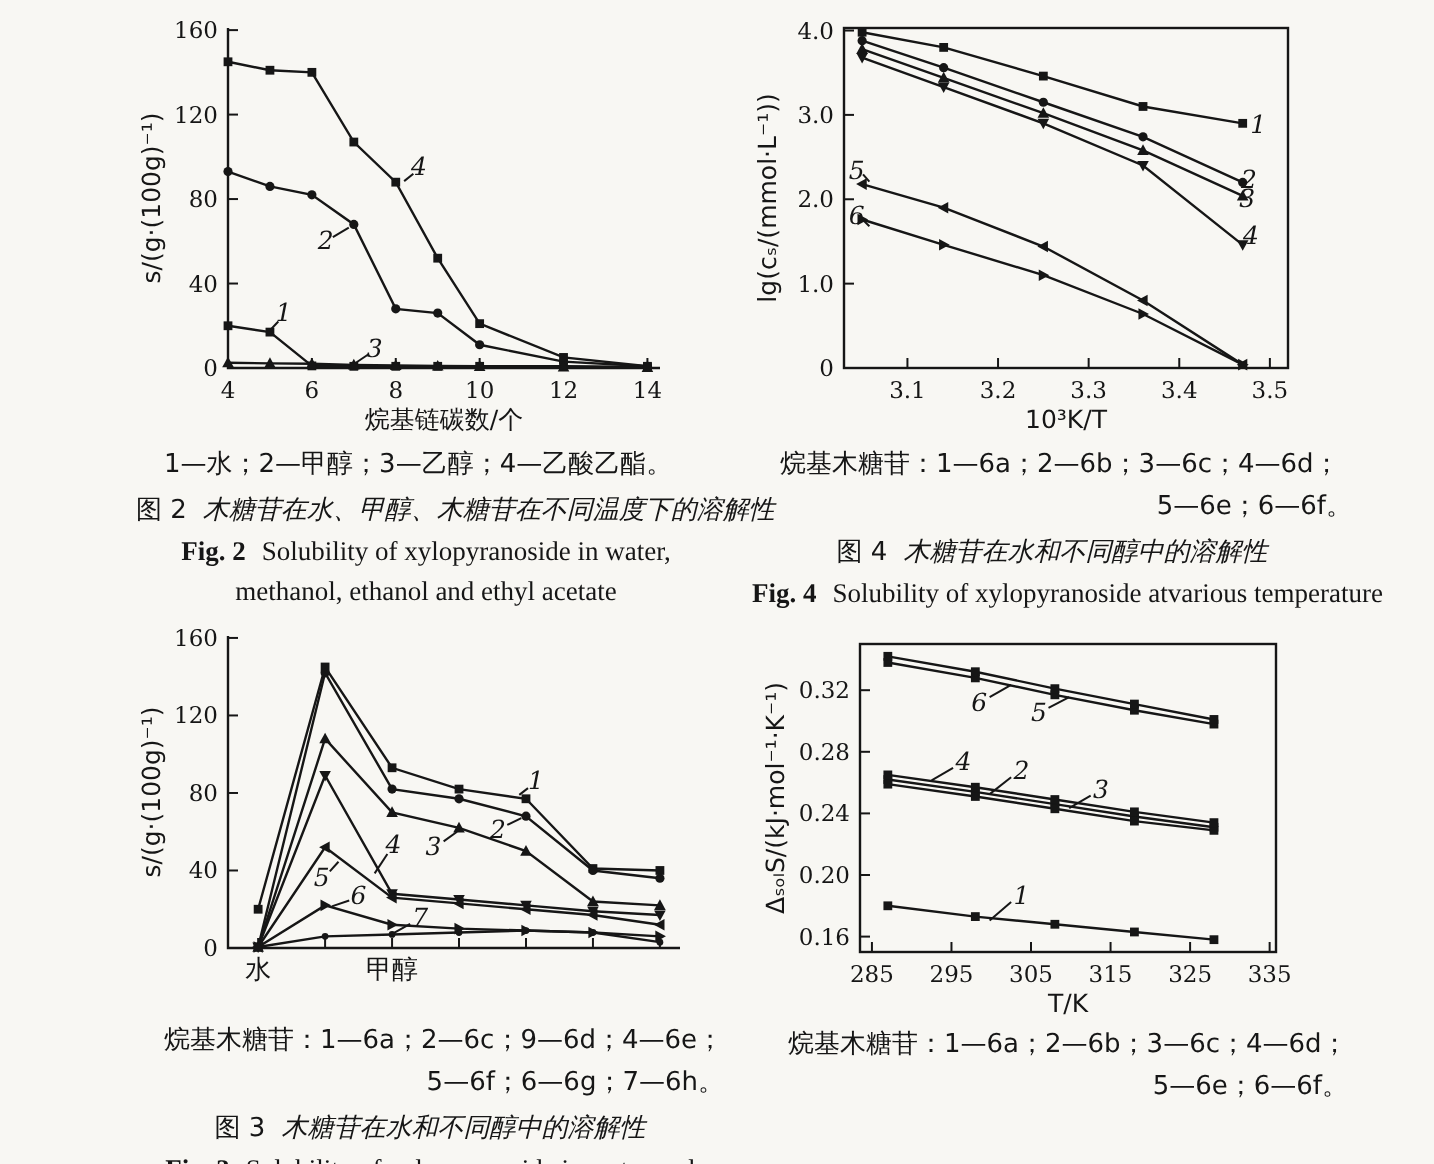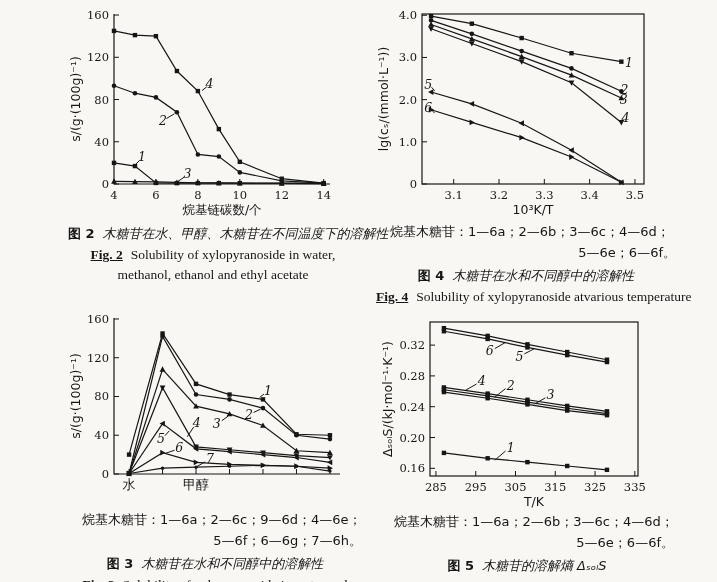--- a/index.html
+++ b/index.html
@@ -8,24 +8,24 @@
   .fig{position:absolute;}
   svg{display:block;}
   .tick{font:11.5px "DejaVu Serif","Liberation Serif",serif;fill:#161616;}
   .cjktick{font:13px "DejaVu Sans","Liberation Sans",sans-serif;fill:#161616;}
   .axlabel{font:12.5px "DejaVu Sans","Liberation Sans",sans-serif;fill:#161616;}
   .ann{font:12.5px "DejaVu Serif","Liberation Serif",serif;fill:#161616;font-style:italic;}
   .legend{font:13px "DejaVu Sans","Liberation Sans",sans-serif;color:#161616;margin:3px 0 0 14px;white-space:nowrap;}
   .legend .lg-prefix{font-weight:normal;}
   .legend.center{text-align:right;margin-left:0;}
   .cap-zh{text-align:center;font:13px "DejaVu Sans","Liberation Sans",sans-serif;margin-top:5px;white-space:nowrap;}
-  .cap-zh b{font-weight:bold;margin-right:8px;margin-top:28px;}
+  .cap-zh b{font-weight:normal;margin-right:8px;margin-top:28px;}
   .cap-zh span{font-style:italic;}
   .cap-en{text-align:center;font:13.5px "Liberation Serif","DejaVu Serif",serif;margin-top:4px;white-space:nowrap;}
-  .cap-en b{margin-right:8px;text-decoration:underline;}
+  .cap-en b{margin-right:8px;}
 </style>
 </head>
 <body>
 
 <div id="page">
 
   <div class="fig" style="left:68px;top:6px;width:290px;">
     <svg width="276" height="214">
         <g>
           <path d="M46,8 L46,178 L262,178" fill="none" stroke="#161616" stroke-width="1.2"></path>
@@ -100,20 +100,23 @@
           <line x1="71.16504854368932" y1="154.77018633540374" x2="67.60000000000001" y2="158.46583850931677" stroke="#161616" stroke-width="1"></line>
           <text x="73.89126213592233" y="154.54658385093168" text-anchor="middle" class="ann">1</text>
           <line x1="98.42718446601941" y1="112.53416149068323" x2="106.39611650485436" y2="107.78260869565217" stroke="#161616" stroke-width="1"></line>
           <text x="94.8621359223301" y="118.64596273291926" text-anchor="middle" class="ann">2</text>
           <line x1="116.25242718446601" y1="171.13664596273293" x2="109.96116504854368" y2="175.36024844720498" stroke="#161616" stroke-width="1"></line>
           <text x="119.39805825242718" y="172.49689440993788" text-anchor="middle" class="ann">3</text>
           <line x1="138.69126213592233" y1="80.85714285714286" x2="134.0776699029126" y2="84.55279503105591" stroke="#161616" stroke-width="1"></line>
           <text x="141.41747572815535" y="81.68944099378882" text-anchor="middle" class="ann">4</text>
         </g>
       </svg>
+    <div class="legend">
+      <span>1—水；2—甲醇；3—乙醇；4—乙酸乙酯。</span>
+    </div>
     <div class="cap-zh">
       <b>图 2</b><span>木糖苷在水、甲醇、木糖苷在不同温度下的溶解性</span>
     </div>
     <div class="cap-en">
       <b>Fig. 2</b><span>Solubility of xylopyranoside in water,</span>
     </div>
     <div class="cap-en">methanol, ethanol and ethyl acetate</div>
   </div>
 
   <div class="fig" style="left:376px;top:6px;width:300px;">
@@ -395,18 +398,15 @@
           <line x1="165.3346080305927" y1="85.84499999999998" x2="154.59655831739963" y2="92.005" stroke="#161616" stroke-width="1"></line>
           <text x="170.50478011472276" y="86.76499999999999" text-anchor="middle" class="ann">3</text>
           <line x1="125.56405353728488" y1="138.975" x2="114.82600382409181" y2="148.21499999999997" stroke="#161616" stroke-width="1"></line>
           <text x="130.73422562141494" y="139.89499999999998" text-anchor="middle" class="ann">1</text>
         </g>
       </svg>
     <div class="legend">
       <span class="lg-prefix">烷基木糖苷：</span><span>1—6a；2—6b；3—6c；4—6d；</span>
     </div>
     <div class="legend center">5—6e；6—6f。</div>
-    <div class="cap-zh">
-      <b>图 5</b><span>木糖苷的溶解熵 ΔₛₒₗS</span>
-    </div>
   </div>
 
 </div>
 
 </body></html>

